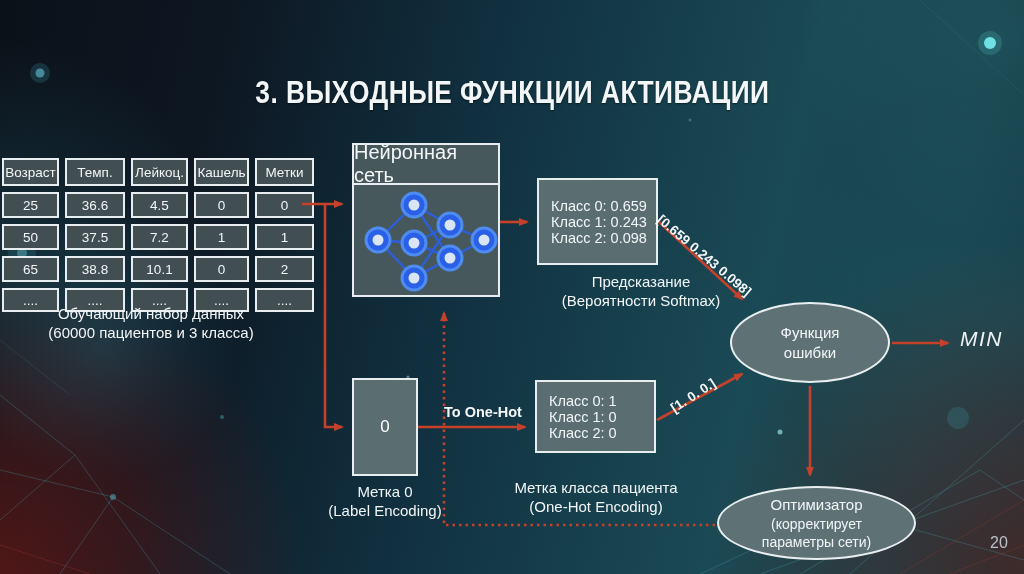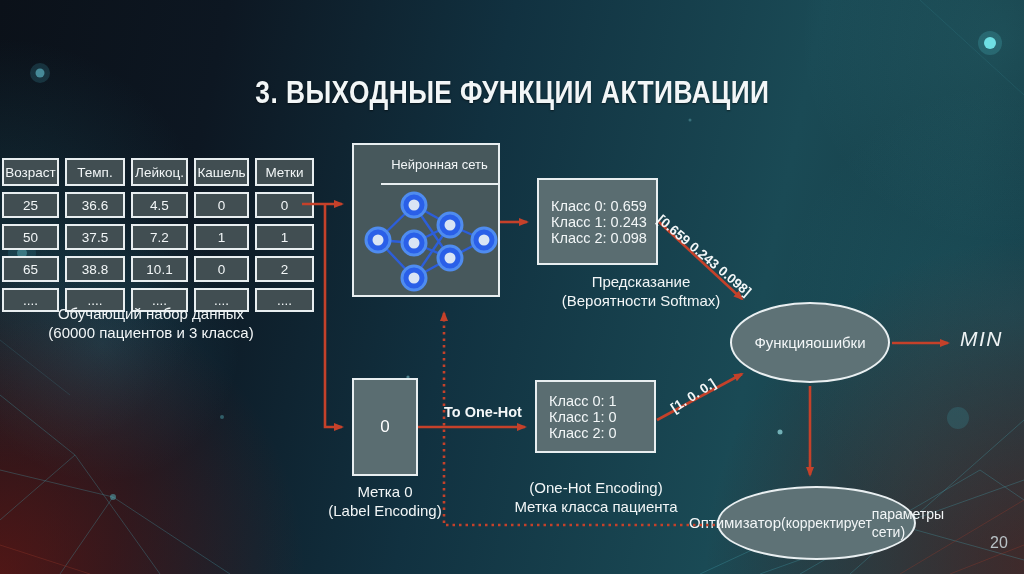--- a/index.html
+++ b/index.html
@@ -26,24 +26,24 @@
 
   .tbl{position:absolute;left:2px;top:158px;display:grid;
        grid-template-columns:57px 60px 57px 55px 59px;
        grid-template-rows:28px 26px 26px 26px 24px;gap:6px;}
   .cell{background:#414e52;border:2px solid #e8eef0;display:flex;align-items:center;justify-content:center;
         font-size:13.5px;color:#f2f6f7;}
   .cap{position:absolute;text-align:center;font-size:15px;line-height:1.28;color:#f2f6f7;}
 
   .box{position:absolute;background:#5a6d71;border:2px solid #e8eef0;box-sizing:border-box;}
   .nnbox{position:absolute;left:352px;top:143px;width:148px;height:154px;background:#47585c;border:2px solid #e8eef0;box-sizing:border-box;}
-  .nnhead{height:38px;border-bottom:2px solid #e8eef0;display:flex;align-items:center;justify-content:center;font-size:13px;color:#f2f6f7;margin-left:27px;}
+  .nnhead{height:38px;border-bottom:2px solid #e8eef0;display:flex;align-items:center;justify-content:center;font-size:20px;color:#f2f6f7;}
   .lines{display:flex;flex-direction:column;justify-content:center;height:100%;padding-left:12px;gap:0;font-size:14.5px;color:#f2f6f7;}
   .ell{position:absolute;border-radius:50%;background:#5e7276;border:2px solid #e9eff1;box-sizing:border-box;
-       display:flex;flex-direction:row;align-items:center;justify-content:center;line-height:1.3;font-size:15px;color:#f2f6f7;}
+       display:flex;flex-direction:column;align-items:center;justify-content:center;line-height:1.3;font-size:15px;color:#f2f6f7;}
   .rot{position:absolute;font-size:13.5px;font-weight:600;color:#f3f7f8;white-space:nowrap;transform-origin:0 0;}
   .min{position:absolute;left:960px;top:327px;font-size:21px;letter-spacing:1.5px;color:#eef3f4;font-style:italic;}
   .tohot{position:absolute;left:433px;top:404px;width:100px;text-align:center;font-size:14.5px;font-weight:600;color:#f3f7f8;}
   .pagenum{position:absolute;left:990px;top:534px;font-size:16px;color:#b9c2c6;}
 </style>
 </head>
 <body>
 
 <div id="slide">
 
@@ -178,22 +178,22 @@
     </div>
 
     <div class="box" style="left:535px;top:380px;width:121px;height:73px;">
       <div class="lines">
         <div>Класс 0: 1</div>
         <div>Класс 1: 0</div>
         <div>Класс 2: 0</div>
       </div>
     </div>
     <div class="cap" style="left:498px;top:478px;width:196px;">
+      <div>Метка класса пациента</div>
       <div>(One-Hot Encoding)</div>
-      <div>Метка класса пациента</div>
     </div>
 
     <div class="ell" style="left:730px;top:302px;width:160px;height:81px;">
       <div>Функция</div>
       <div>ошибки</div>
     </div>
 
     <div class="ell" style="left:717px;top:486px;width:199px;height:74px;font-size:14px;">
       <div style="font-size:15px;">Оптимизатор</div>
       <div>(корректирует</div>

